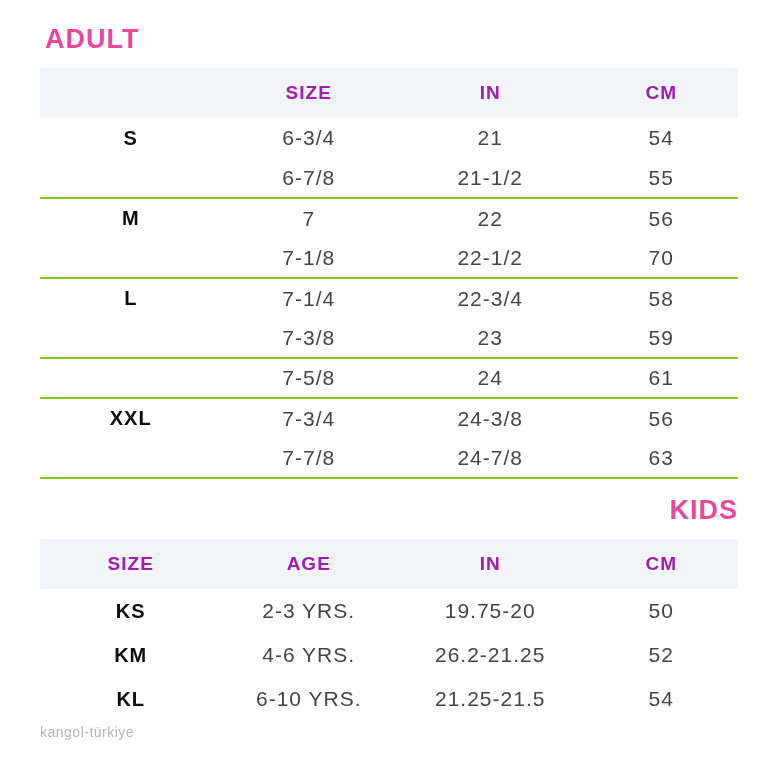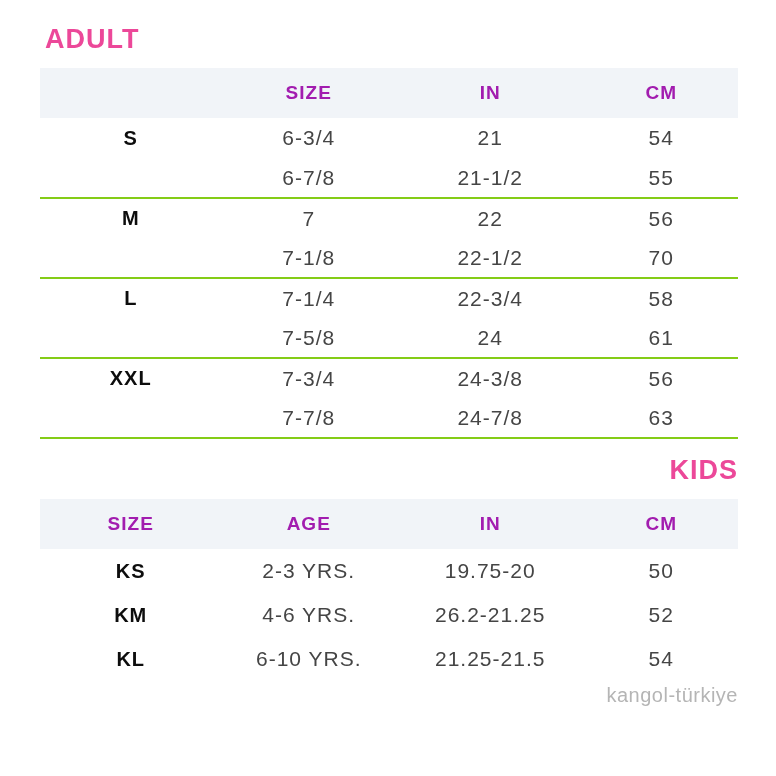--- a/index.html
+++ b/index.html
@@ -36,22 +36,22 @@
   .kids-table td { height: 44px; }
 
   td.size-label {
     font-size: 20px; font-weight: 800; letter-spacing: 1px;
     color: #0d0d0d;
   }
 
   tr.group-end td { border-bottom: 2px solid #84cc16; }
 
   .footer {
-    text-align: right; margin-top: 3px;
-    font-size: 20px; font-weight: 300; letter-spacing: 0.5px;
+    text-align: left; margin-top: 3px;
+    font-size: 14px; font-weight: 300; letter-spacing: 0.5px;
     color: #b5b5b5;
   }
 </style>
 </head>
 <body>
 
 <div class="wrap">
 
   <div class="section-title">ADULT</div>
 
@@ -93,20 +93,26 @@
         <td></td>
         <td>7-1/8</td>
         <td>22-1/2</td>
         <td>70</td>
       </tr>
       <tr>
         <td class="size-label">L</td>
         <td>7-1/4</td>
         <td>22-3/4</td>
         <td>58</td>
+      </tr>
+      <tr class="group-end">
+        <td></td>
+        <td>7-3/8</td>
+        <td>23</td>
+        <td>59</td>
       </tr>
       <tr class="group-end">
         <td></td>
         <td>7-5/8</td>
         <td>24</td>
         <td>61</td>
       </tr>
       <tr>
         <td class="size-label">XXL</td>
         <td>7-3/4</td>

